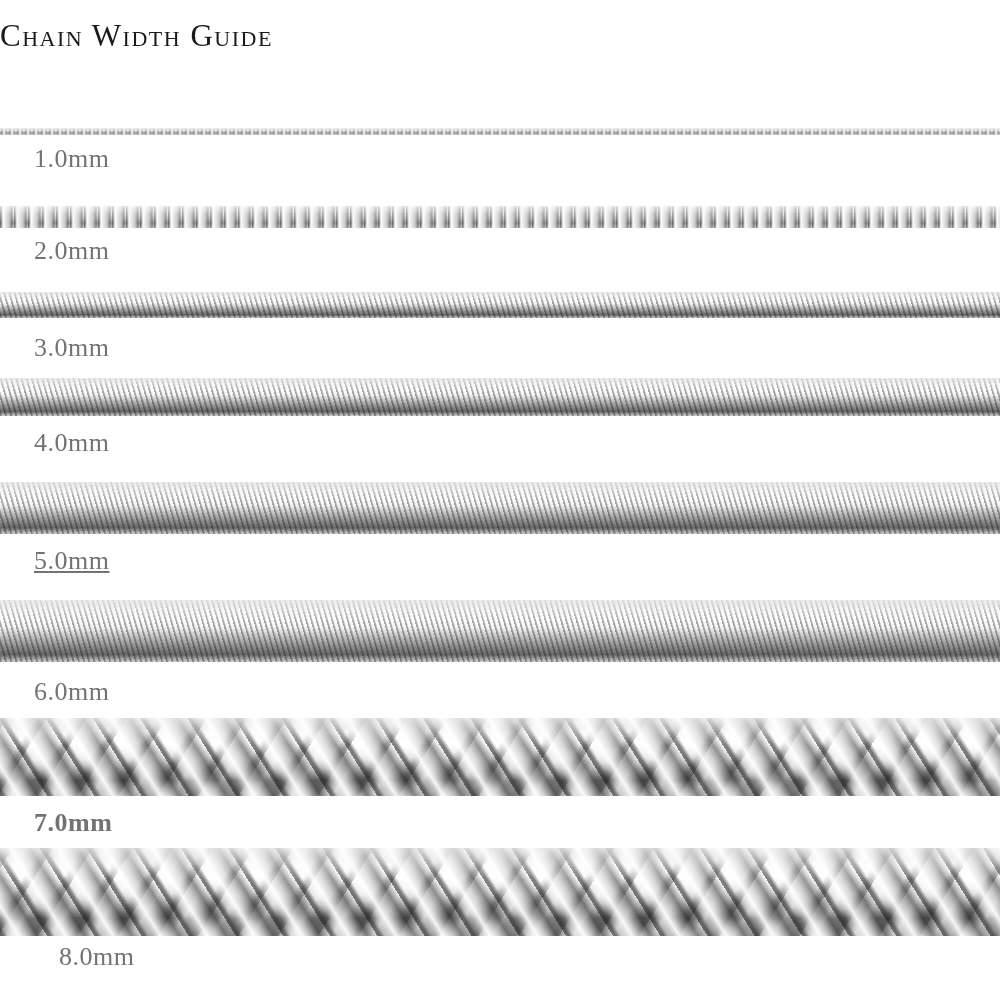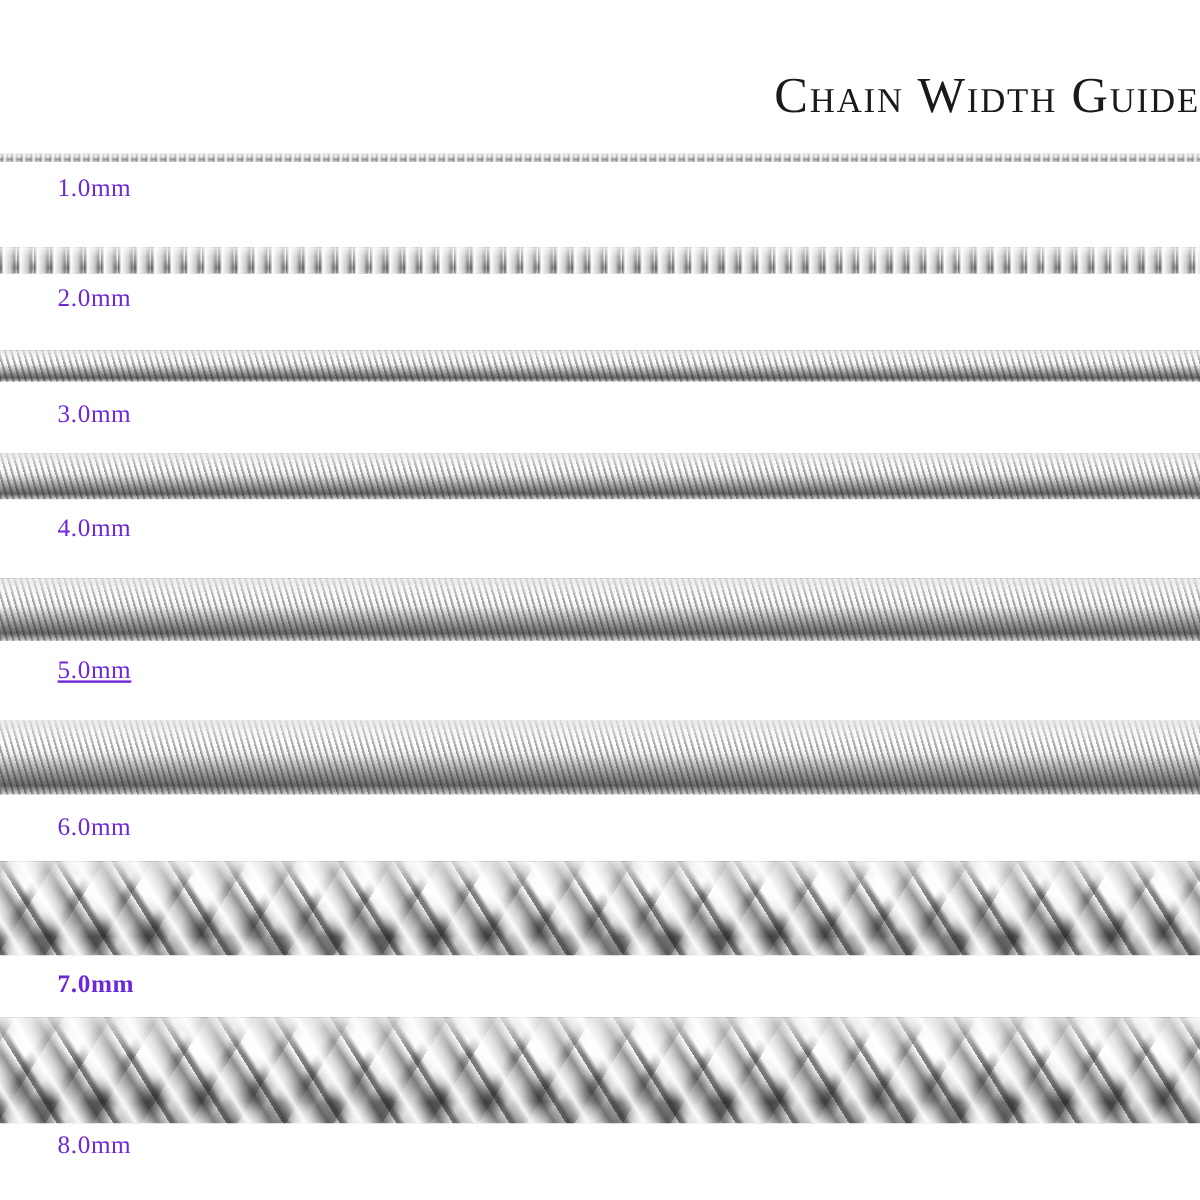--- a/index.html
+++ b/index.html
@@ -13,42 +13,41 @@
     position: relative;
     font-family: "Liberation Serif", serif;
     overflow: hidden;
   }
 
   #page-title {
     position: absolute;
     top: 18px;
     left: 0;
     width: 1000px;
-    text-align: right;
+    text-align: left;
     font-family: "Liberation Serif", serif;
-    font-size: 42px;
+    font-size: 31px;
     letter-spacing: 1.5px;
     color: #1a1a1a;
     font-variant: small-caps;
     white-space: nowrap;
-    margin-top: 38px;
   }
 
   .chain-row {
     position: absolute;
     left: 0;
     width: 1000px;
   }
 
   .chain-label {
     position: absolute;
-    left: 48px;
+    left: 34px;
     font-family: "Liberation Serif", serif;
-    font-size: 21px;
-    color: #6d28d9;
+    font-size: 26px;
+    color: #737373;
     letter-spacing: 0.5px;
     white-space: nowrap;
   }
 
   .chain-strip {
     position: absolute;
     left: 0;
     width: 1000px;
     overflow: hidden;
   }
@@ -171,15 +170,15 @@
     <div class="chain-row">
       <div class="chain-strip type-snake" style="top: 600px; height: 62px;"></div>
       <div class="chain-label" style="top: 677px;">6.0mm</div>
     </div>
     <div class="chain-row">
       <div class="chain-strip type-rope" style="top: 718px; height: 78px;"></div>
       <div class="chain-label" style="top: 808px; font-weight: bold;">7.0mm</div>
     </div>
     <div class="chain-row">
       <div class="chain-strip type-rope" style="top: 848px; height: 88px;"></div>
-      <div class="chain-label" style="top: 942px;">8.0mm</div>
+      <div class="chain-label" style="top: 942px; margin-left: 25px;">8.0mm</div>
     </div>
   </div>
 
 </body></html>

